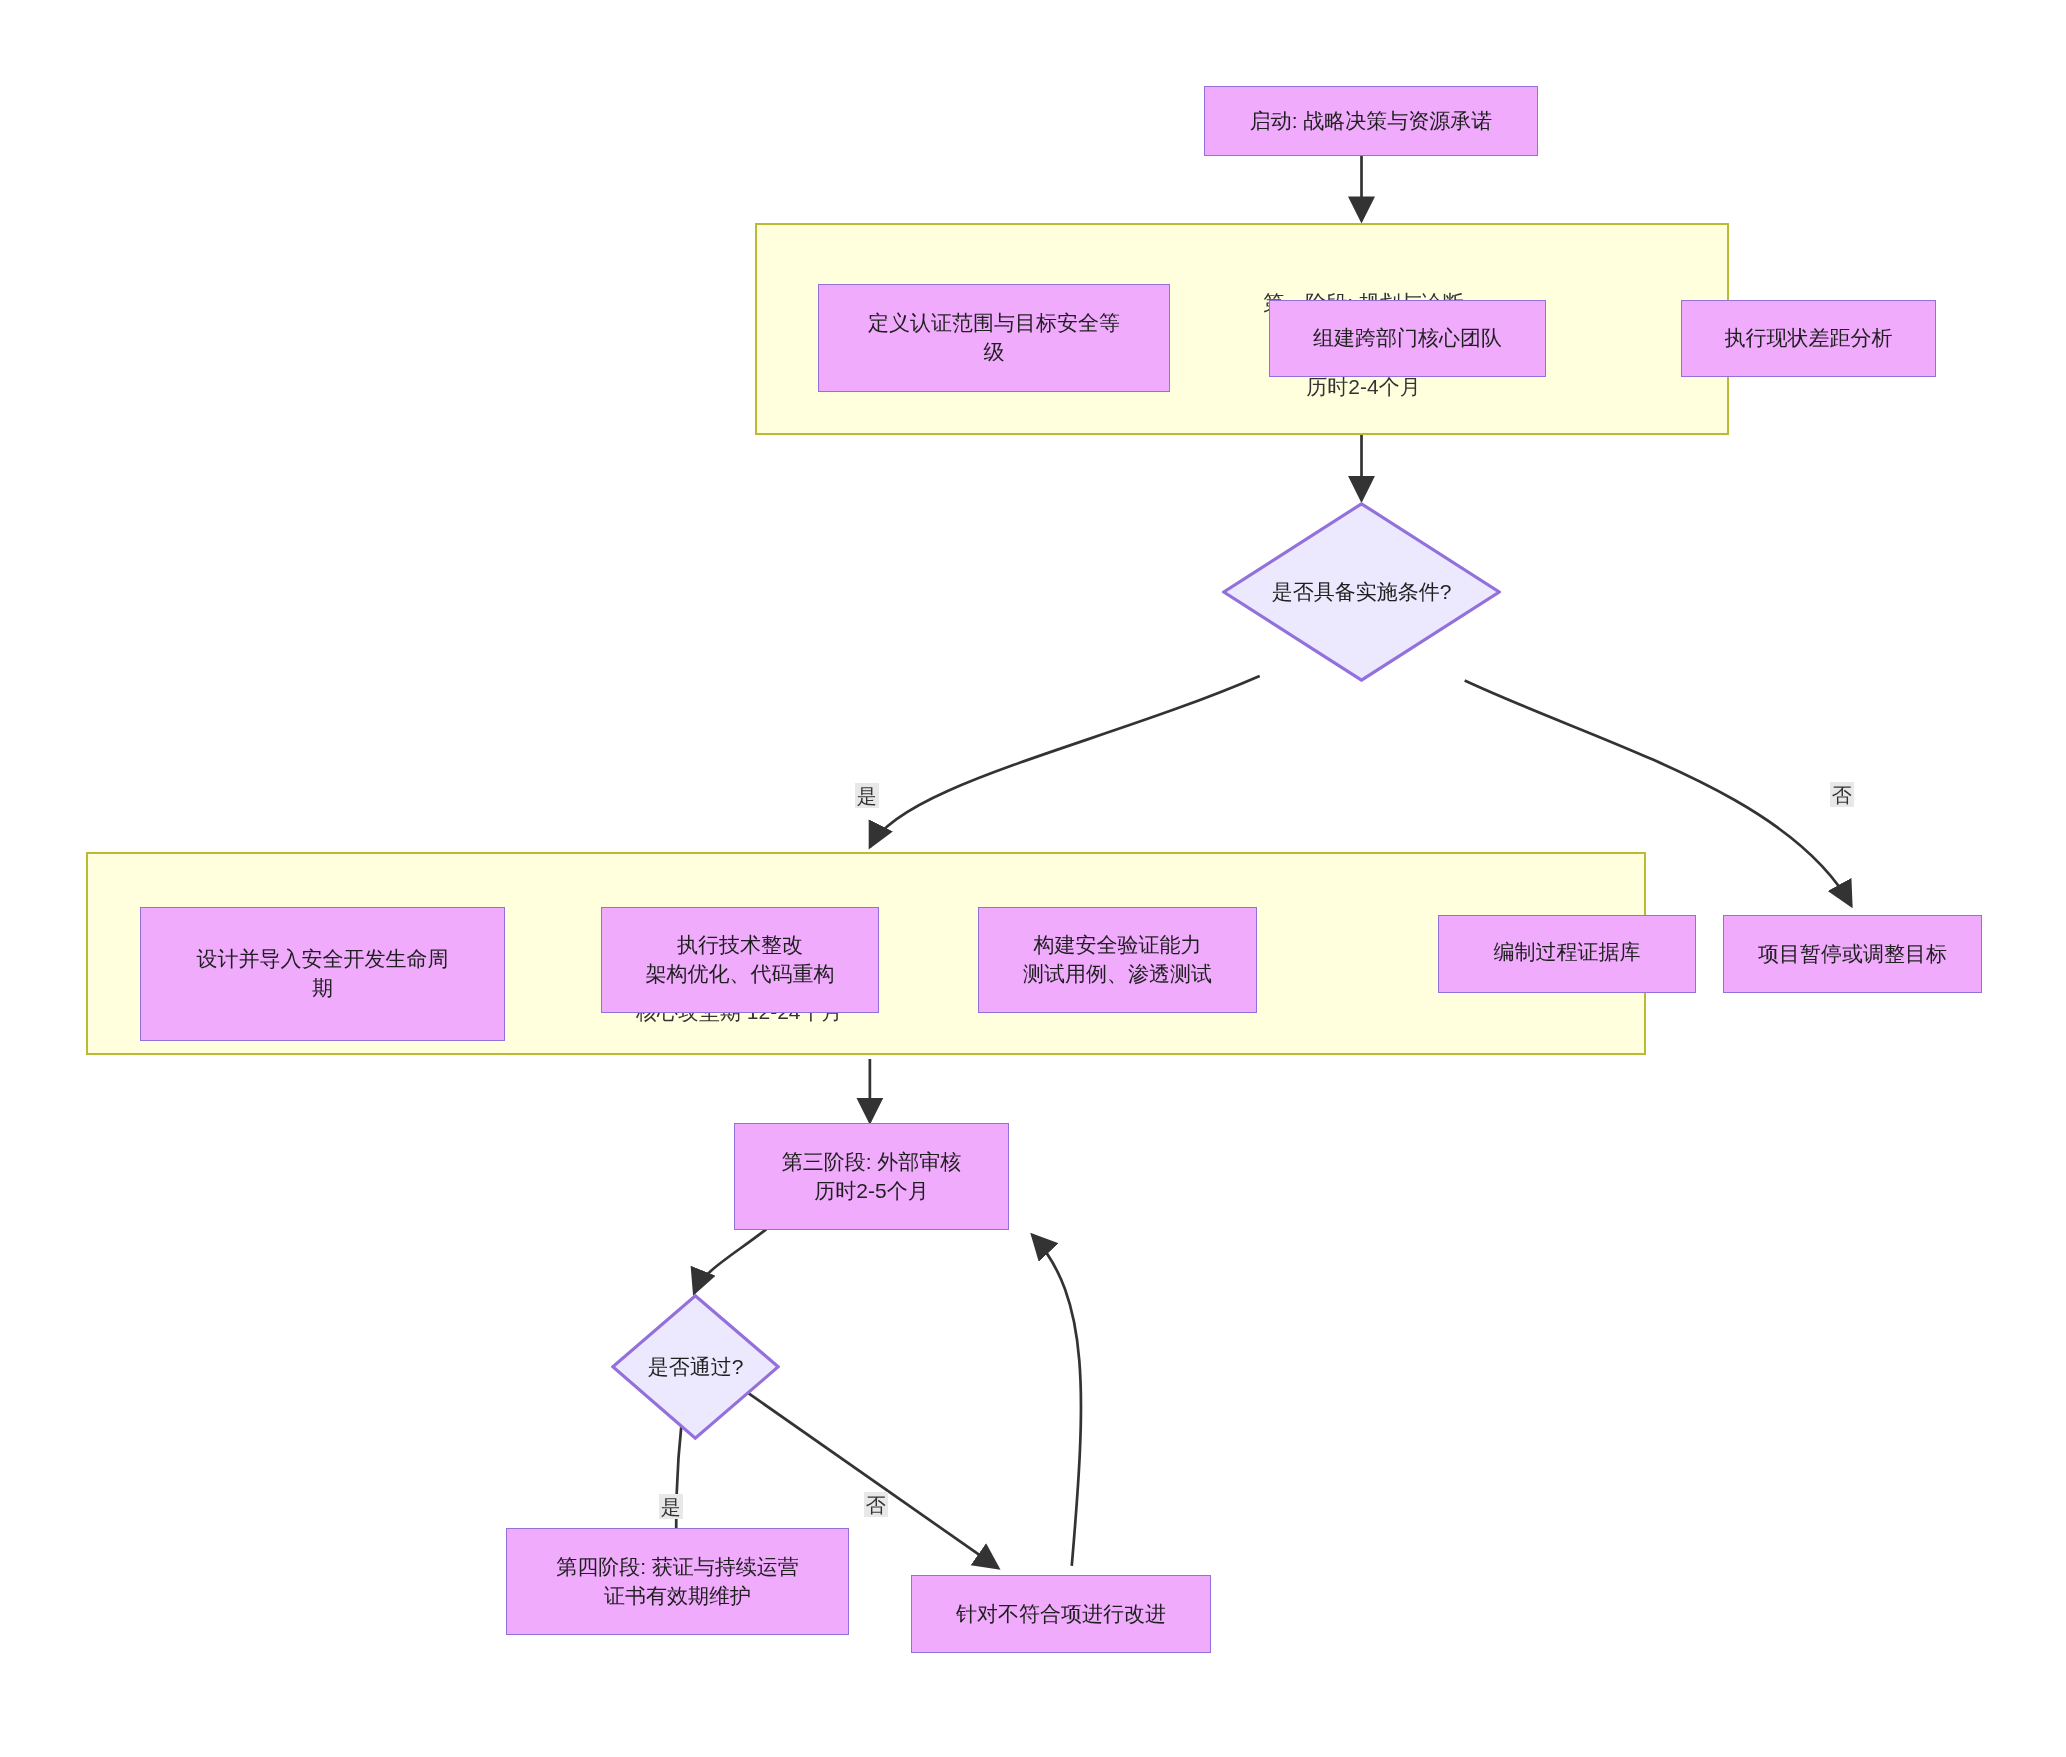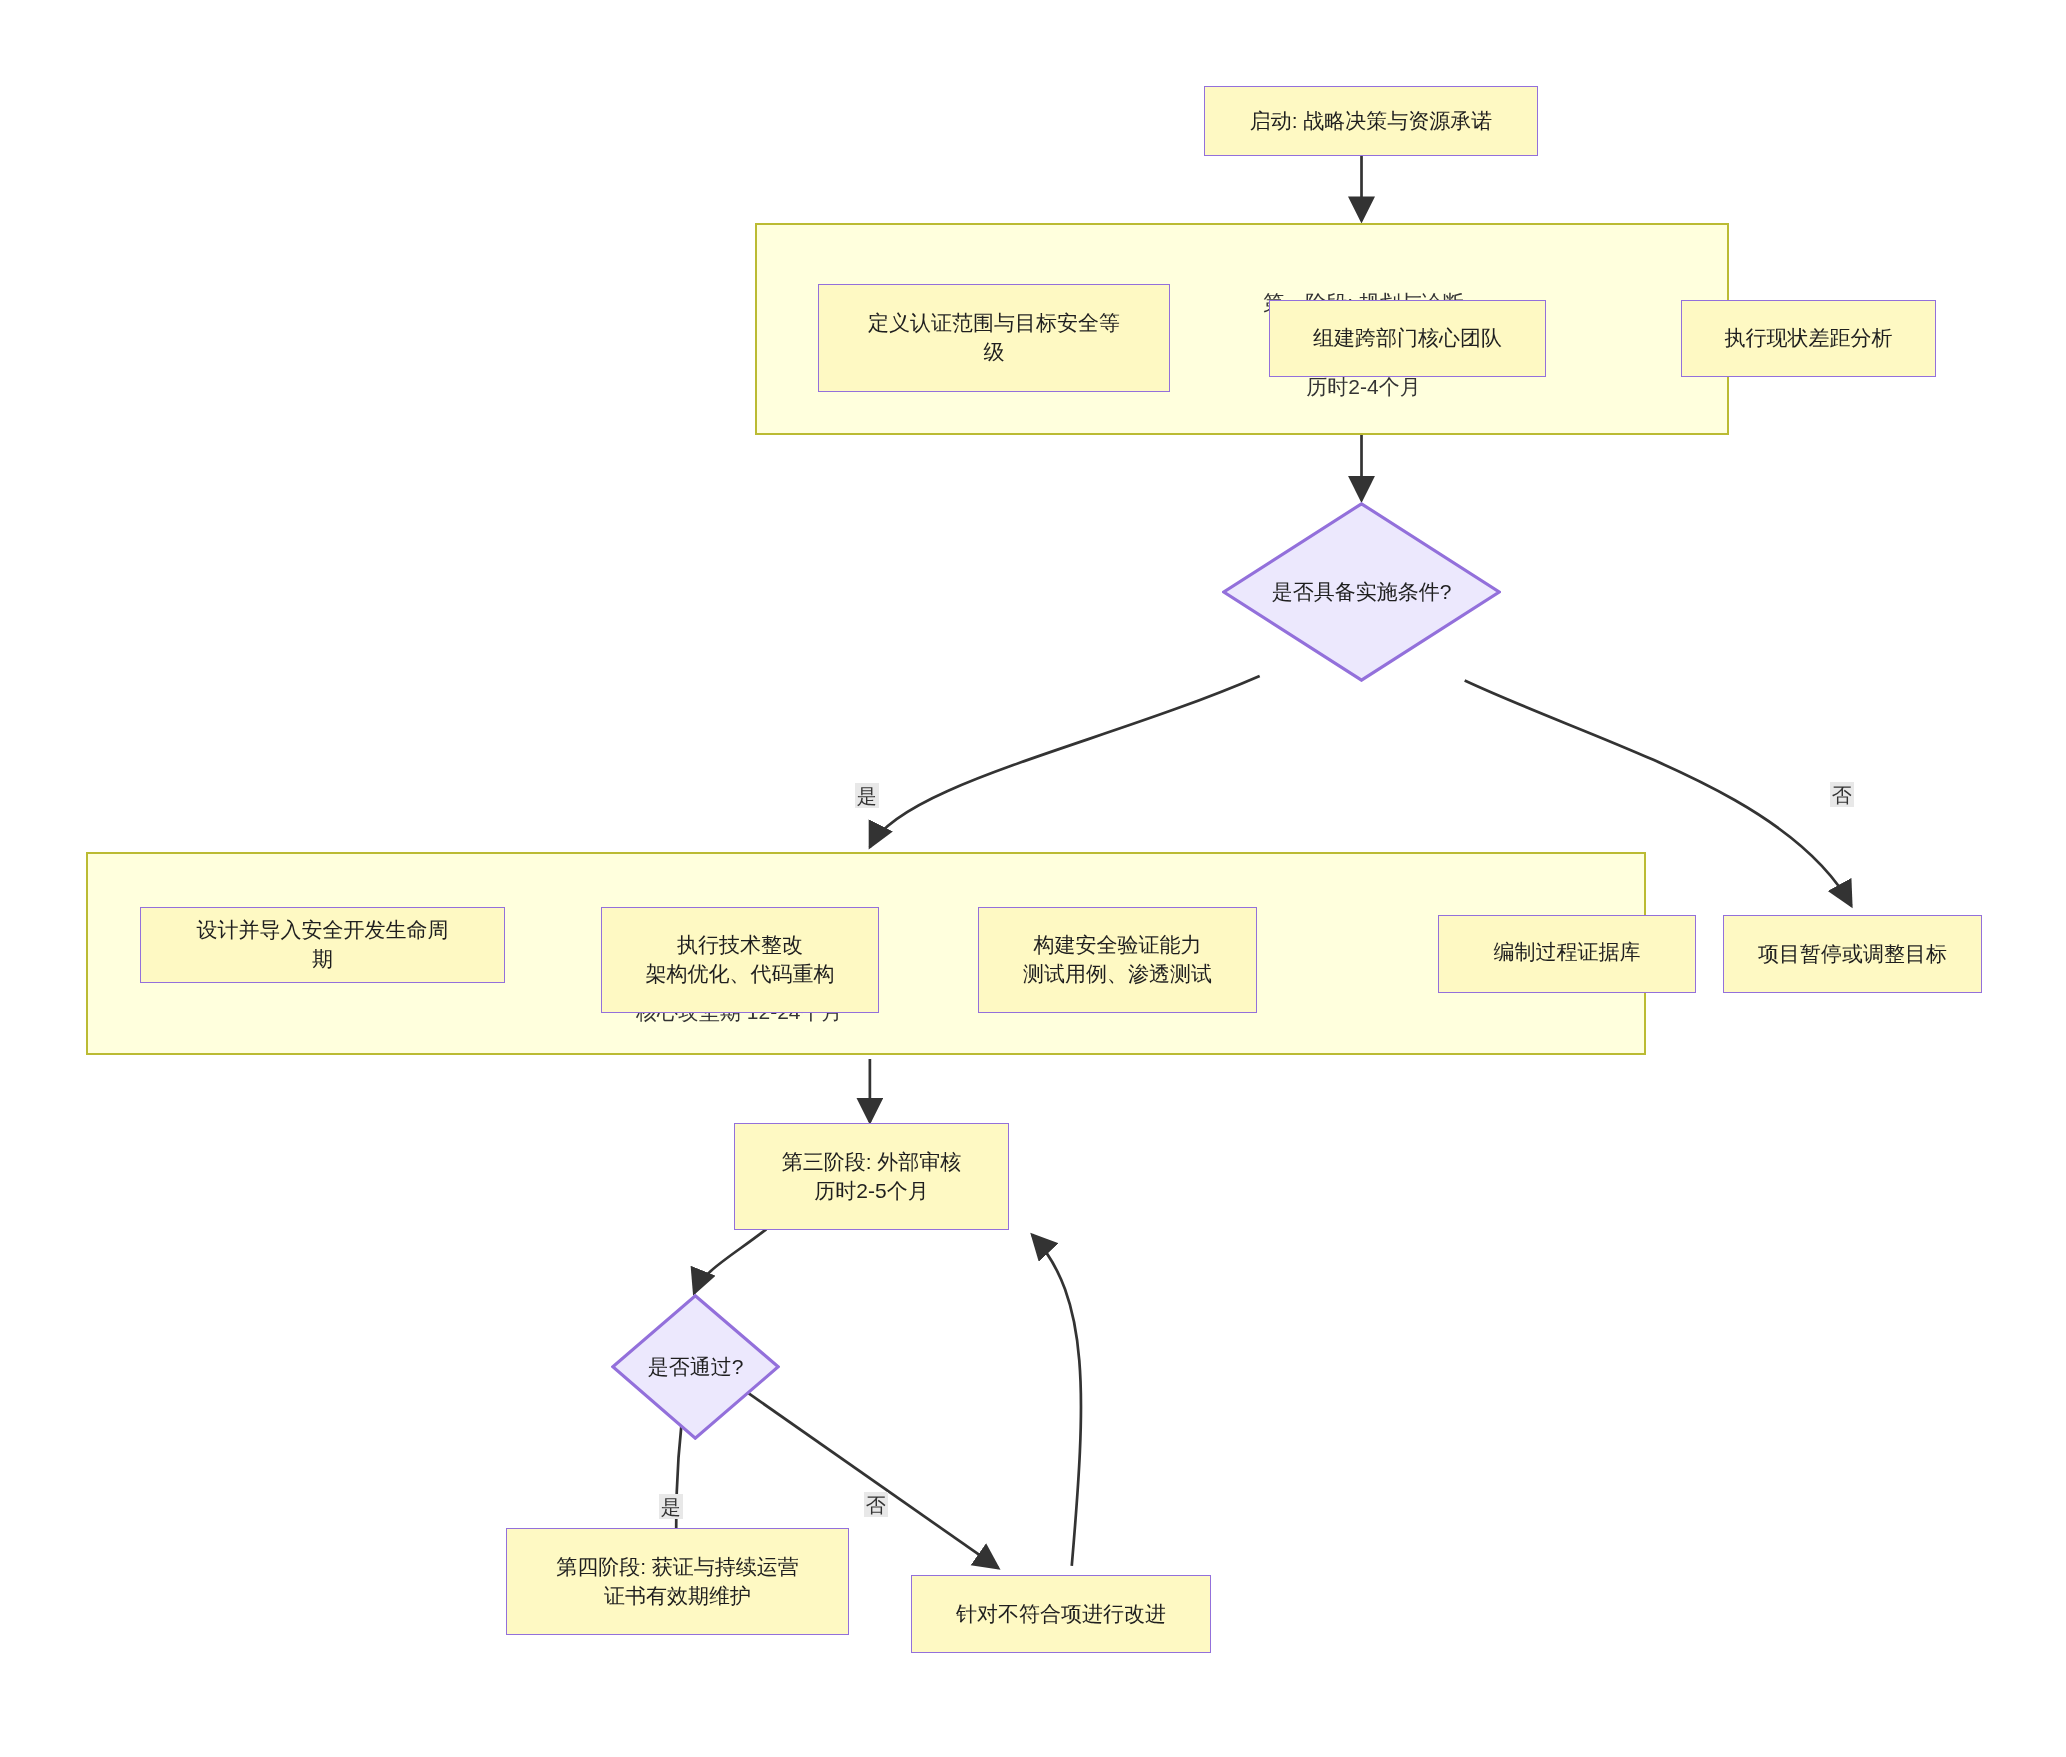--- a/index.html
+++ b/index.html
@@ -35,21 +35,21 @@
     position: absolute;
     text-align: center;
     font-size: 21px;
     color: #333333;
     line-height: 1.32;
     white-space: pre;
     pointer-events: none;
   }
   .node {
     position: absolute;
-    background: #fef9c3;
+    background: #f0abfc;
     border: 1.8px solid #9370db;
     box-sizing: border-box;
     display: flex;
     align-items: center;
     justify-content: center;
     text-align: center;
     font-size: 21px;
     color: #1f1f1f;
     line-height: 1.38;
     white-space: pre-line;
@@ -161,21 +161,21 @@
   <div class="edge-label" style="left:1830px; top:782px;">
     <span>否</span>
   </div>
 
   <div class="cluster" style="left:86px; top:852px; width:1560px; height:203px;"></div>
   <div class="cluster-title" style="left:636px; top:859px; width:473px; text-align:left;">
     <div>第二阶段: 体系建设与整改</div>
     <div>核心攻坚期 12-24个月</div>
   </div>
 
-  <div class="node" style="left:140px; top:907px; width:365px; height:76px;">
+  <div class="node" style="left:140px; top:907px; width:365px; height:134px;">
     <span>设计并导入安全开发生命周
 期</span>
   </div>
   <div class="node" style="left:601px; top:907px; width:278px; height:106px;">
     <span>执行技术整改
 架构优化、代码重构</span>
   </div>
   <div class="node" style="left:978px; top:907px; width:279px; height:106px;">
     <span>构建安全验证能力
 测试用例、渗透测试</span>

